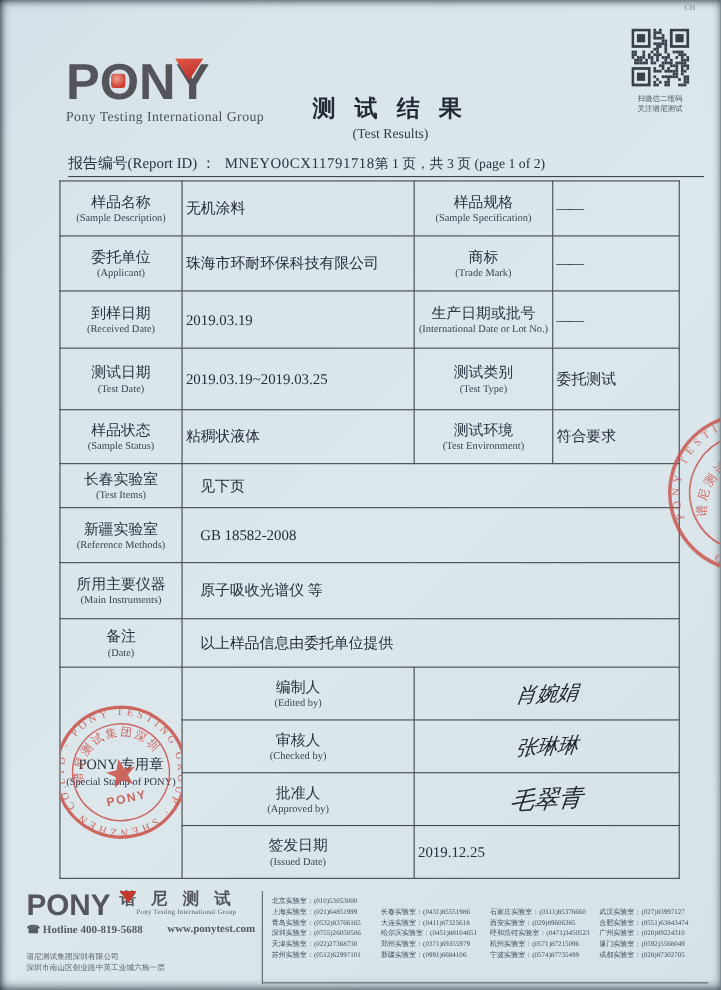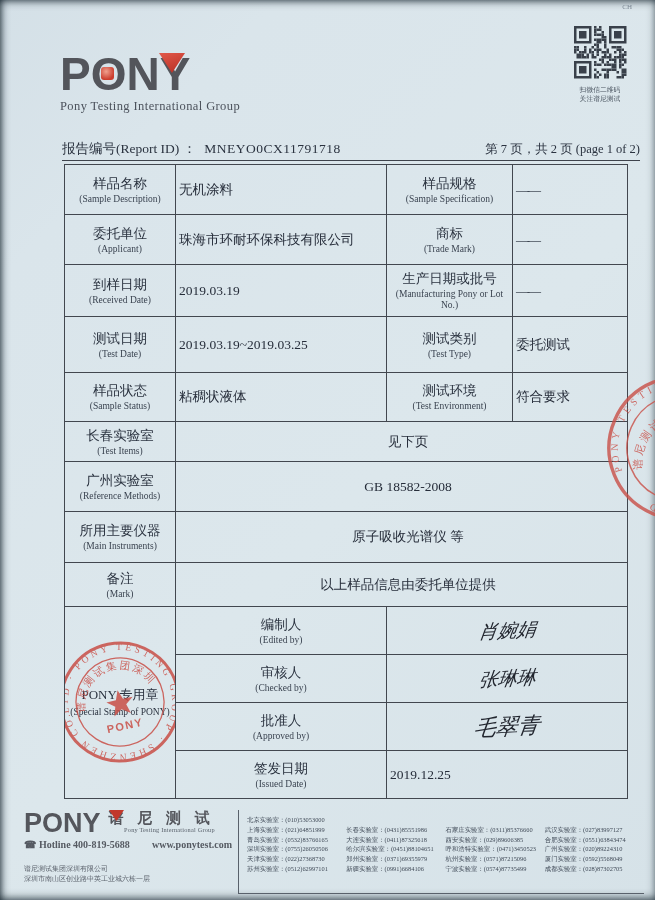--- a/index.html
+++ b/index.html
@@ -26,32 +26,32 @@
     background:linear-gradient(160deg,#e2584a,#b52d22);clip-path:polygon(0 0,100% 0,50% 100%);}
   .logo-tagline{font-size:12.5px;color:#4c525c;margin-top:3px;letter-spacing:.4px;}
   .doc-title{position:absolute;left:255px;top:84px;width:200px;text-align:center;}
   .doc-title-cn{font-size:21px;font-weight:600;letter-spacing:6px;color:#232a36;}
   .doc-title-en{font-size:12.5px;margin-top:2px;color:#333b47;}
   
   .qr-block{position:absolute;right:26px;top:26px;width:58px;text-align:center;}
   .qr-caption{font-size:6.8px;line-height:8.5px;color:#49535f;margin-top:3px;}
   
   .report-line{position:absolute;left:62px;top:132px;width:578px;height:26px;
-    display:flex;justify-content:space-between;align-items:flex-end;
+    display:flex;align-items:flex-end;
     border-bottom:1px solid #3e434c;padding-bottom:2px;font-size:13.5px;}
   .report-id{margin-left:8px;letter-spacing:.5px;}
   .page-info{font-size:12.5px;}
   
-  table.info{position:absolute;left:64px;top:164px;width:563px;border-collapse:collapse;table-layout:fixed;}
+  table.info{position:absolute;left:54px;top:164px;width:563px;border-collapse:collapse;table-layout:fixed;}
   table.info td{border:1px solid #42474f;vertical-align:middle;padding:1px 3px;overflow:hidden;}
   td.lbl{text-align:center;}
   td.lbl .cn{font-size:13.5px;color:#2b3340;}
   td.lbl .en{font-size:9.5px;color:#3a4350;line-height:11px;margin-top:1px;}
   td.val{text-align:left;font-size:13.5px;color:#262d3a;}
-  td.val.left{text-align:center;padding-left:16px;}
+  td.val.left{text-align:left;padding-left:16px;}
   .dash{letter-spacing:-2px;}
   td.sig-val{text-align:center;}
   .sig-hand{display:inline-block;font-family:"DejaVu Sans",sans-serif;font-style:italic;
     font-size:19px;color:#22262f;transform:rotate(-3deg) skewX(-10deg);}
   td.stamp-cell{position:relative;text-align:center;}
   .stamp-cell-text{position:relative;z-index:1;}
   .stamp-cell-text .cn{font-size:13px;}
   .stamp-cell-text .en{font-size:9.5px;line-height:11.5px;margin-top:3px;}
   .pony-stamp{position:absolute;left:-12px;top:28px;width:134px;height:134px;z-index:2;opacity:.85;}
   .right-stamp{position:absolute;left:588px;top:368px;width:170px;height:165px;opacity:.8;}
@@ -87,20 +87,24 @@
 
   <div class="logo">
     <div class="logo-letters">
       <span>P</span><span>O</span><span>N</span><span>Y</span>
       <span class="logo-osquare"></span>
       <span class="logo-tri"></span>
     </div>
     <div class="logo-tagline">Pony Testing International Group</div>
   </div>
 
+  <div class="doc-title">
+    <div class="doc-title-cn">测 试 结 果</div>
+    <div class="doc-title-en">(Test Results)</div>
+  </div>
 
   <div class="qr-block">
     <svg id="qr-svg" width="53" height="53" viewBox="0 0 53 53">
         <rect x="20" y="0" width="2.5" height="2.5" fill="#39404a"></rect>
         <rect x="25" y="0" width="2.5" height="2.5" fill="#39404a"></rect>
         <rect x="20" y="2.5" width="2.5" height="2.5" fill="#39404a"></rect>
         <rect x="22.5" y="2.5" width="2.5" height="2.5" fill="#39404a"></rect>
         <rect x="25" y="2.5" width="2.5" height="2.5" fill="#39404a"></rect>
         <rect x="20" y="5" width="2.5" height="2.5" fill="#39404a"></rect>
         <rect x="27.5" y="5" width="2.5" height="2.5" fill="#39404a"></rect>
@@ -246,21 +250,21 @@
     <rect x="5" y="40" width="7.5" height="7.5" fill="#39404a"></rect>
       </svg>
     <div class="qr-caption">扫微信二维码</div>
     <div class="qr-caption" style="margin-top:0">关注谱尼测试</div>
   </div>
 
   <div class="report-line">
     <div>
       <span>报告编号(Report ID) ：</span><span class="report-id">MNEYO0CX11791718</span>
     </div>
-    <div class="page-info">第 7 页，共 2 页 (page 1 of 2)</div>
+    <div class="page-info">第 1 页，共 3 页 (page 1 of 2)</div>
   </div>
 
   <table class="info">
     <colgroup>
         <col style="width:111px">
         <col style="width:211px">
         <col style="width:126px">
         <col style="width:115px">
       </colgroup>
     <tbody>
@@ -289,21 +293,21 @@
       <td class="val dash">——</td>
     </tr>
     <tr style="height:52px">
       <td class="lbl">
             <div class="cn">到样日期</div>
             <div class="en">(Received Date)</div>
           </td>
       <td class="val">2019.03.19</td>
       <td class="lbl">
             <div class="cn">生产日期或批号</div>
-            <div class="en">(Manufacturing Pony or Lot No.)</div>
+            <div class="en">(International Date or Lot No.)</div>
           </td>
       <td class="val dash">——</td>
     </tr>
     <tr style="height:56px">
       <td class="lbl">
             <div class="cn">测试日期</div>
             <div class="en">(Test Date)</div>
           </td>
       <td class="val">2019.03.19~2019.03.25</td>
       <td class="lbl">
@@ -326,36 +330,36 @@
     </tr>
     <tr style="height:40px">
       <td class="lbl">
             <div class="cn">长春实验室</div>
             <div class="en">(Test Items)</div>
           </td>
       <td class="val left" colspan="3">见下页</td>
     </tr>
     <tr style="height:50px">
       <td class="lbl">
-            <div class="cn">广州实验室</div>
+            <div class="cn">新疆实验室</div>
             <div class="en">(Reference Methods)</div>
           </td>
       <td class="val left" colspan="3">GB 18582-2008</td>
     </tr>
     <tr style="height:51px">
       <td class="lbl">
             <div class="cn">所用主要仪器</div>
             <div class="en">(Main Instruments)</div>
           </td>
       <td class="val left" colspan="3">原子吸收光谱仪 等</td>
     </tr>
     <tr style="height:44px">
       <td class="lbl">
             <div class="cn">备注</div>
-            <div class="en">(Mark)</div>
+            <div class="en">(Date)</div>
           </td>
       <td class="val left" colspan="3">以上样品信息由委托单位提供</td>
     </tr>
     <tr style="height:48px">
       <td class="stamp-cell" rowspan="4">
         <div class="stamp-cell-text">
           <div class="cn">PONY 专用章</div>
           <div class="en">(Special Stamp of PONY)</div>
         </div>
         <svg class="pony-stamp" viewBox="0 0 134 134">

